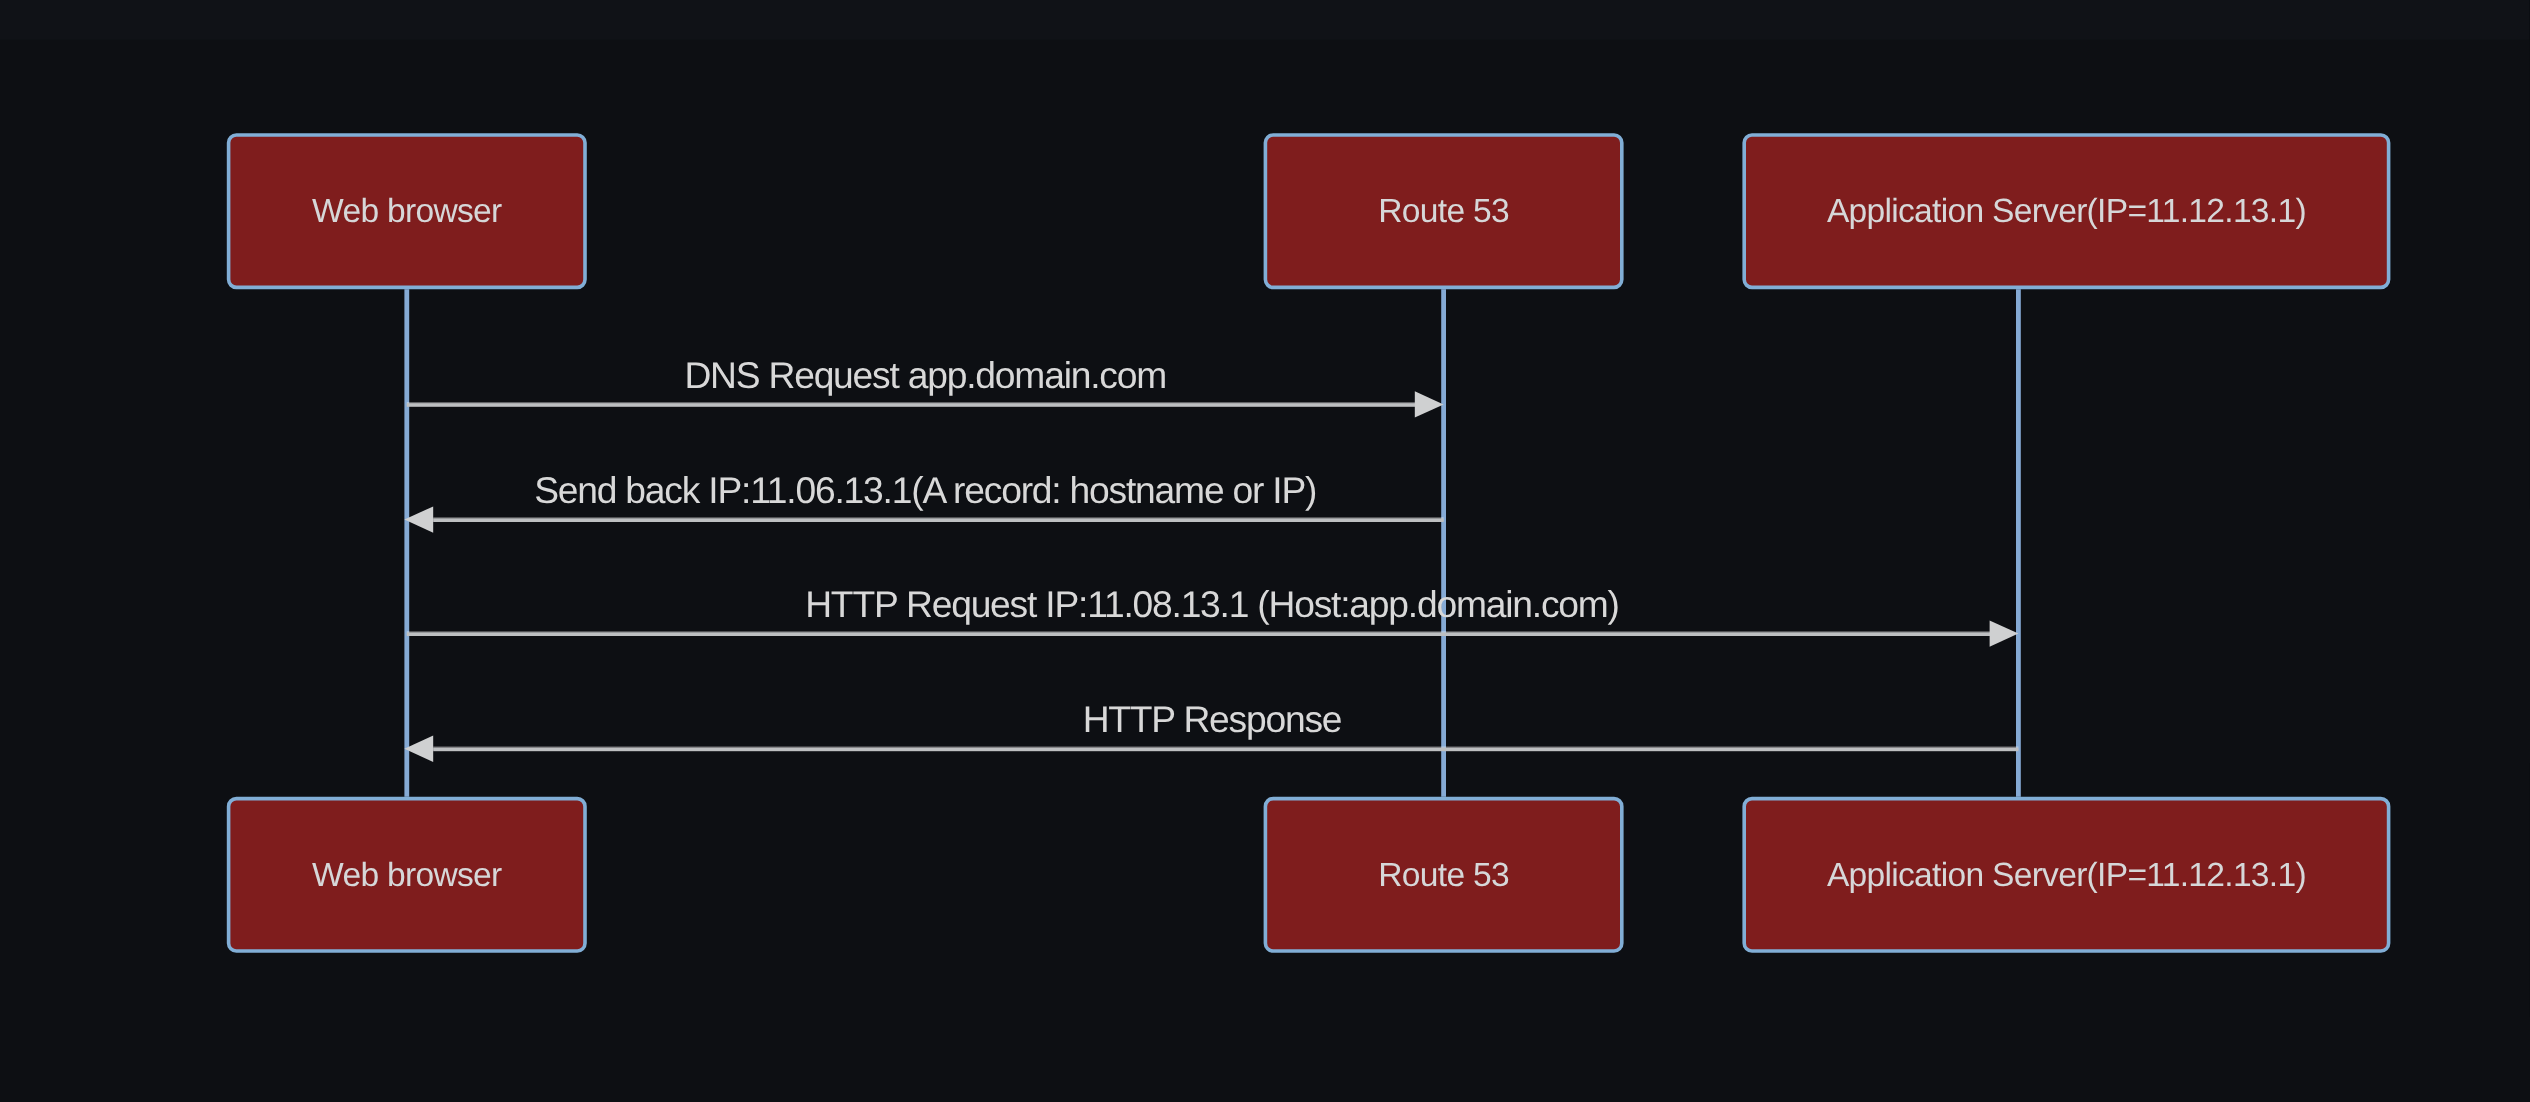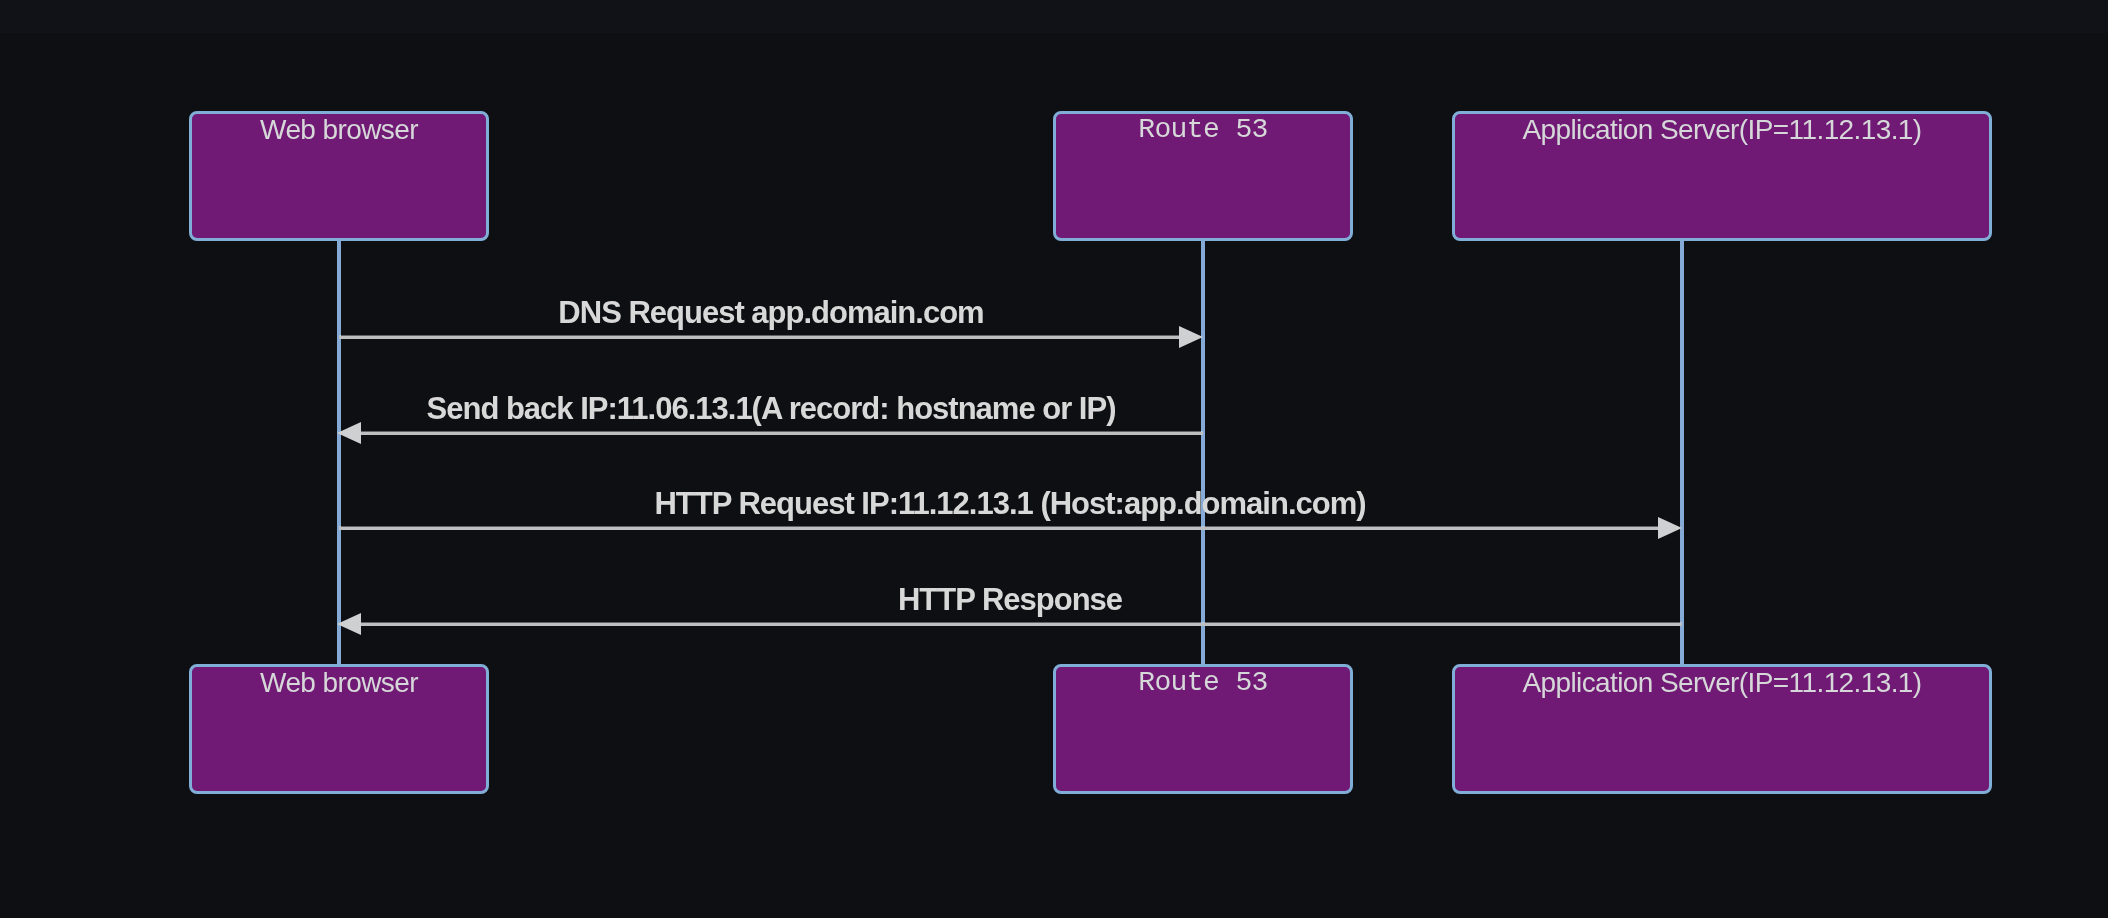--- a/index.html
+++ b/index.html
@@ -18,47 +18,47 @@
   .top-band {
     position: absolute;
     left: 0; top: 0;
     width: 100%; height: 33px;
     background: #14161b;
     opacity: .55;
   }
   .actor-box {
     position: absolute;
     height: 130px;
-    background: #701a75;
+    background: #7f1d1d;
     border: 3px solid #81aed6;
     border-radius: 8px;
     box-sizing: border-box;
     display: flex;
-    align-items: flex-start;
+    align-items: center;
     justify-content: center;
   }
   .actor-label {
     color: #d6d7d8;
     font-size: 28px;
     letter-spacing: -0.6px;
     white-space: nowrap;
   }
   .lifeline {
     position: absolute;
     width: 4px;
     top: 241px;
     height: 423px;
     background: #85aad5;
   }
   .msg-label {
     position: absolute;
     transform: translateX(-50%);
     color: #d8d8d8;
     font-size: 31px;
-    font-weight: bold;
+    font-weight: normal;
     letter-spacing: -1px;
     white-space: nowrap;
     text-align: center;
   }
   .msg-line {
     position: absolute;
     height: 3px;
     background: #bdbfc1;
     box-shadow: 0 -1px 0 rgba(255,255,255,0.35);
   }
@@ -67,21 +67,21 @@
     width: 0;
     height: 0;
     border-top: 11px solid transparent;
     border-bottom: 11px solid transparent;
   }
   .arrowhead.right { border-left: 24px solid #cfd0d1; }
   .arrowhead.left  { border-right: 24px solid #cfd0d1; }
 
   
   .box-browser   { left: 189px;  width: 300px; }
-  .box-route53   { left: 1053px; width: 300px; font-family: Liberation Mono, monospace; }
+  .box-route53   { left: 1053px; width: 300px; }
   .box-appserver { left: 1452px; width: 540px; }
   .row-top    { top: 111px; }
   .row-bottom { top: 664px; }
   .ll-browser   { left: 337px;  }
   .ll-route53   { left: 1201px; }
   .ll-appserver { left: 1680px; }
 </style>
 </head>
 <body>
 
@@ -108,21 +108,21 @@
     <div class="arrowhead right" style="left:1179px; top:326px;"></div>
   </div>
 
   <div>
     <div class="msg-label" style="left:771px; top:391px;">Send back IP:11.06.13.1(A record: hostname or IP)</div>
     <div class="msg-line" style="left:361px; top:432px; width:842px;"></div>
     <div class="arrowhead left" style="left:337px; top:422px;"></div>
   </div>
 
   <div>
-    <div class="msg-label" style="left:1010px; top:486px;">HTTP Request IP:11.12.13.1 (Host:app.domain.com)</div>
+    <div class="msg-label" style="left:1010px; top:486px;">HTTP Request IP:11.08.13.1 (Host:app.domain.com)</div>
     <div class="msg-line" style="left:339px; top:527px; width:1321px;"></div>
     <div class="arrowhead right" style="left:1658px; top:517px;"></div>
   </div>
 
   <div>
     <div class="msg-label" style="left:1010px; top:582px;">HTTP Response</div>
     <div class="msg-line" style="left:361px; top:623px; width:1321px;"></div>
     <div class="arrowhead left" style="left:337px; top:613px;"></div>
   </div>
 

